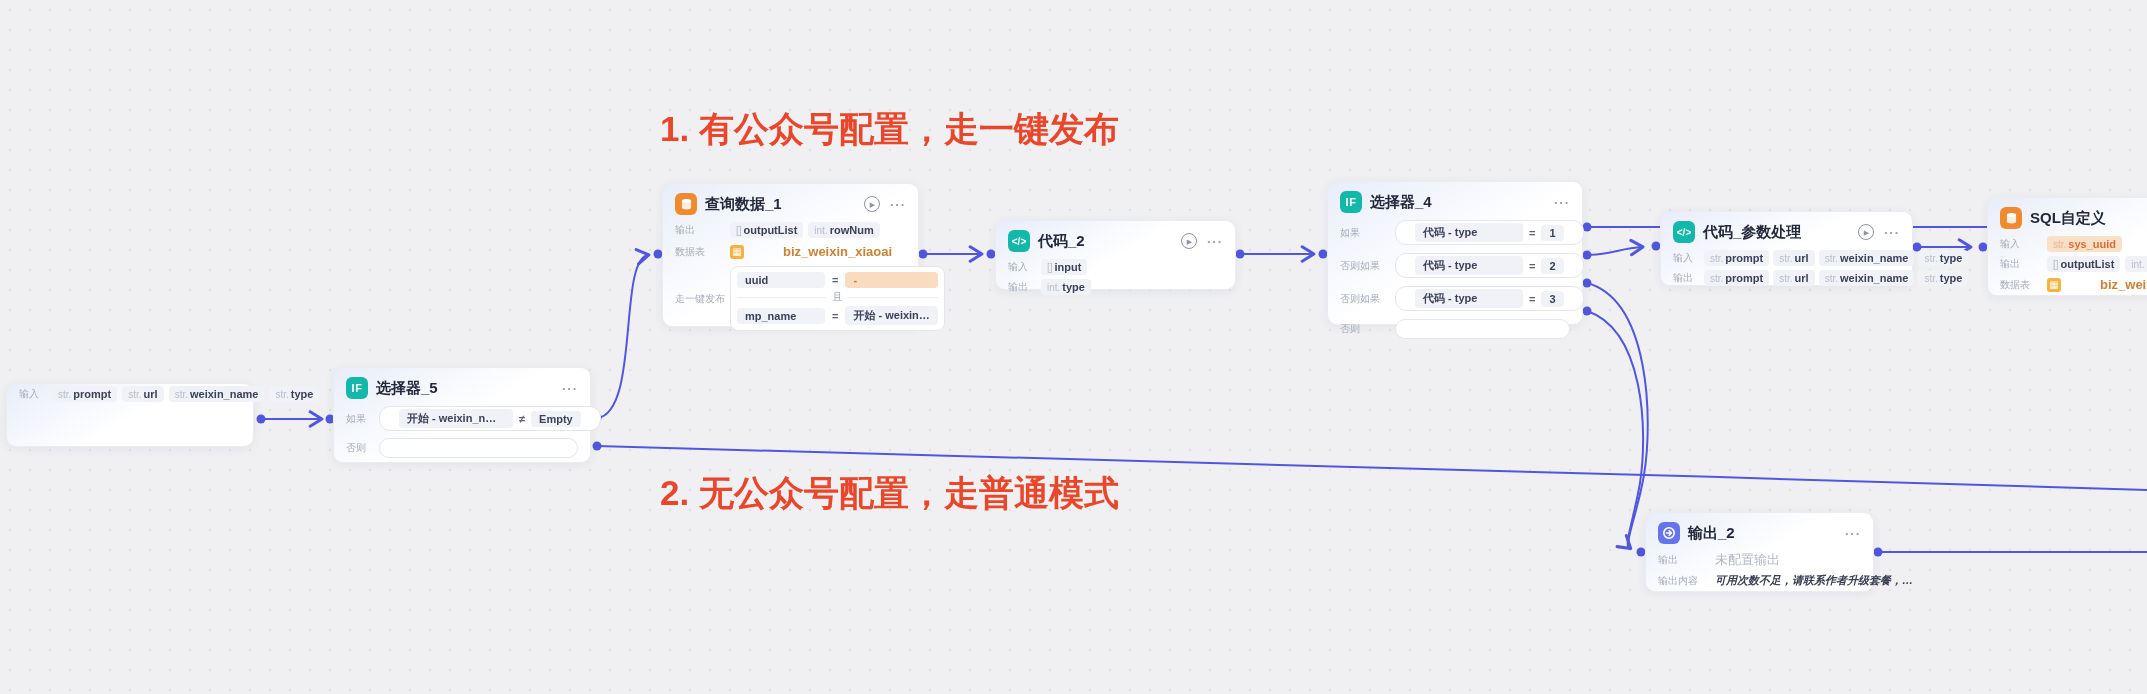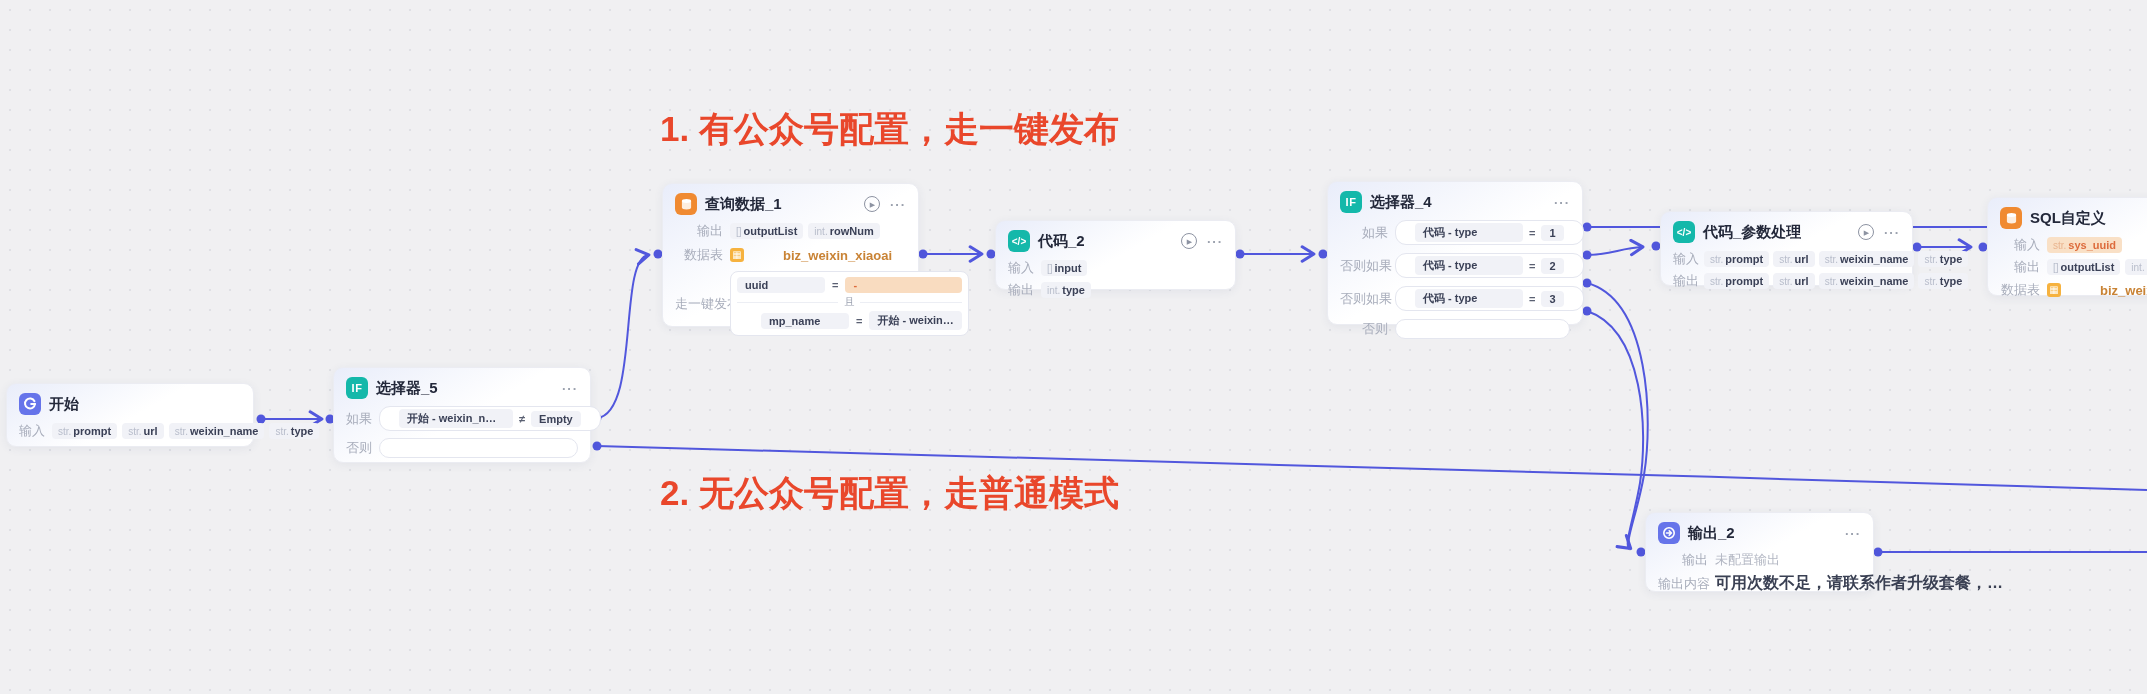--- a/index.html
+++ b/index.html
@@ -25,41 +25,41 @@
   .nicon.teal{background:#14b8aa;}
   .nicon.orange{background:#f08a31;}
   .nicon svg{display:block;}
   .iftxt{font-size:11px;font-weight:800;color:#fff;letter-spacing:.5px;}
   .codetxt{font-size:10px;font-weight:800;color:#fff;}
   .hgap{margin-left:auto;display:flex;align-items:center;gap:10px;}
   .play{width:16px;height:16px;border:1.4px solid #8d93a2;border-radius:50%;color:#8d93a2;
         font-size:7px;display:flex;align-items:center;justify-content:center;line-height:1;box-sizing:border-box;padding-left:1px;}
   .menu{color:#9aa0ad;font-size:13px;font-weight:700;letter-spacing:1px;line-height:1;}
   .row{display:flex;align-items:center;gap:7px;padding:2px 12px;}
-  .rlabel{color:#a8adbb;font-size:13px;text-align:right;flex:0 0 auto;white-space:nowrap;}
+  .rlabel{color:#a8adbb;font-size:10px;text-align:left;flex:0 0 auto;white-space:nowrap;}
   .pills{display:flex;align-items:center;gap:5px;flex-wrap:nowrap;}
   .pill{background:#f1f2f7;border-radius:4px;padding:2px 6px;font-size:11px;color:#3b4157;font-weight:700;white-space:nowrap;}
   .pill .t{color:#b8bdcb;font-weight:400;margin-right:2px;font-size:10px;}
   .pill.hl{background:#f9e0c6;color:#dd6b3c;}
   .pill.hl .t{color:#e9b48f;}
   .cbox{border:1px solid #e4e6ef;border-radius:11px;background:#fff;display:flex;align-items:center;
         gap:6px;padding:2px 19px;flex:1;min-height:20px;box-sizing:border-box;justify-content:space-between;}
   .fpill{background:#f1f2f7;border-radius:4px;padding:2px 8px;font-size:11px;color:#3b4157;font-weight:700;white-space:nowrap;overflow:hidden;}
   .op{font-size:11px;color:#5a6072;font-weight:700;flex:0 0 auto;}
   .vpill{background:#f1f2f7;border-radius:4px;padding:2px 8px;font-size:11px;color:#3b4157;font-weight:700;flex:1;white-space:nowrap;overflow:hidden;}
   .vpill.orange{background:#f9dcc0;color:#dd6b3c;}
   .qbox{border:1px solid #e4e6ef;border-radius:8px;background:#fff;padding:5px 6px;flex:1;display:flex;flex-direction:column;gap:1px;}
   .qrow{display:flex;align-items:center;gap:7px;}
   .androw{display:flex;align-items:center;gap:6px;color:#9aa0af;font-size:10px;padding:1px 0;}
   .androw::before,.androw::after{content:"";flex:1;height:1px;background:#eceef4;}
   .tbicon{width:14px;height:14px;border-radius:3px;background:#f6b23f;color:#fff;font-size:10px;line-height:14px;
           text-align:center;flex:0 0 auto;}
   .tbname{font-size:13px;font-weight:700;color:#c98335;white-space:nowrap;padding-left:32px;}
   .graytxt{font-size:13px;color:#b3b7c3;white-space:nowrap;}
-  .darktxt{font-size:16px;color:#3a4053;font-weight:600;white-space:nowrap;}
+  .darktxt{font-size:11px;color:#3a4053;font-weight:600;white-space:nowrap;font-style:italic;}
   .note{position:absolute;z-index:3;font-size:35px;font-weight:600;color:#e9472b;white-space:nowrap;}
 </style>
 </head>
 <body>
 
 <svg id="edges" width="2147" height="694">
   <defs>
     <marker id="arr" viewBox="0 0 10 10" refX="7.5" refY="5" markerWidth="9" markerHeight="9" orient="auto">
       <path d="M1.5,1 L8,5 L1.5,9" fill="none" stroke="#5157dd" stroke-width="1.7" stroke-linecap="round" stroke-linejoin="round"></path>
     </marker>
@@ -96,29 +96,20 @@
     <circle cx="1983" cy="247" r="4.5"></circle>
     <circle cx="1641" cy="552" r="4.5"></circle>
     <circle cx="1878" cy="552" r="4.5"></circle>
   </g>
 </svg>
 
 <div class="note" style="left:660px;top:106px;">1. 有公众号配置，走一键发布</div>
 <div class="note" style="left:660px;top:470px;">2. 无公众号配置，走普通模式</div>
 
 <div class="node" style="left:6px;top:383px;width:248px;height:64px;">
-  <div class="nhead">
-    <span class="nicon indigo">
-      <svg width="14" height="14" viewBox="0 0 14 14">
-          <path d="M11.5,4.2 A5,5 0 1 0 12,7" fill="none" stroke="#fff" stroke-width="2" stroke-linecap="round"></path>
-          <path d="M12,7 L8.2,7" stroke="#fff" stroke-width="2" stroke-linecap="round"></path>
-        </svg>
-    </span>
-    <span class="ntitle">开始</span>
-  </div>
   <div class="row">
     <span class="rlabel" style="width:26px;">输入</span>
     <span class="pills">
         <span class="pill"><span class="t">str.</span>prompt</span>
         <span class="pill"><span class="t">str.</span>url</span>
         <span class="pill"><span class="t">str.</span>weixin_name</span>
         <span class="pill"><span class="t">str.</span>type</span>
       </span>
   </div>
 </div>
@@ -178,21 +169,21 @@
     <div class="qbox">
       <div class="qrow">
         <span class="fpill" style="flex:0 0 72px;">uuid</span>
         <span class="op">=</span>
         <span class="vpill orange">-</span>
       </div>
       <div class="androw">
           <span>且</span>
         </div>
       <div class="qrow">
-        <span class="fpill" style="flex:0 0 72px;margin-left:24px;">mp_name</span>
+        <span class="fpill" style="flex:0 0 72px;">mp_name</span>
         <span class="op">=</span>
         <span class="vpill">开始 - weixin…</span>
       </div>
     </div>
   </div>
 </div>
 
 <div class="node" style="left:995px;top:220px;width:241px;height:70px;">
   <div class="nhead">
     <span class="nicon teal">

